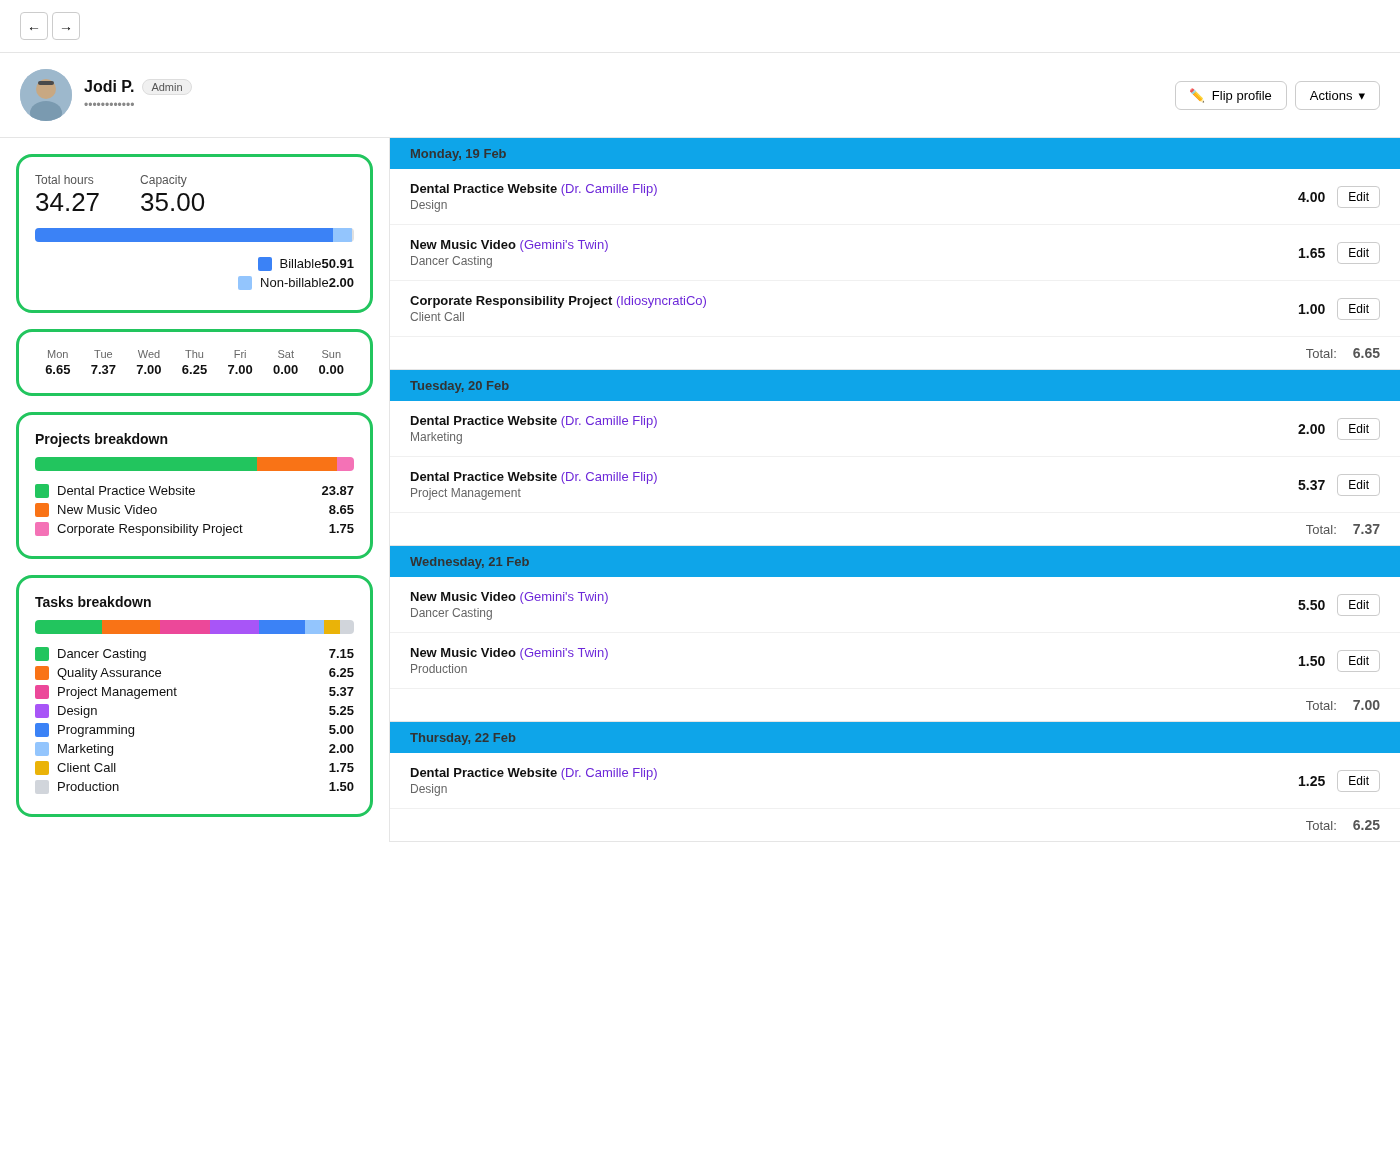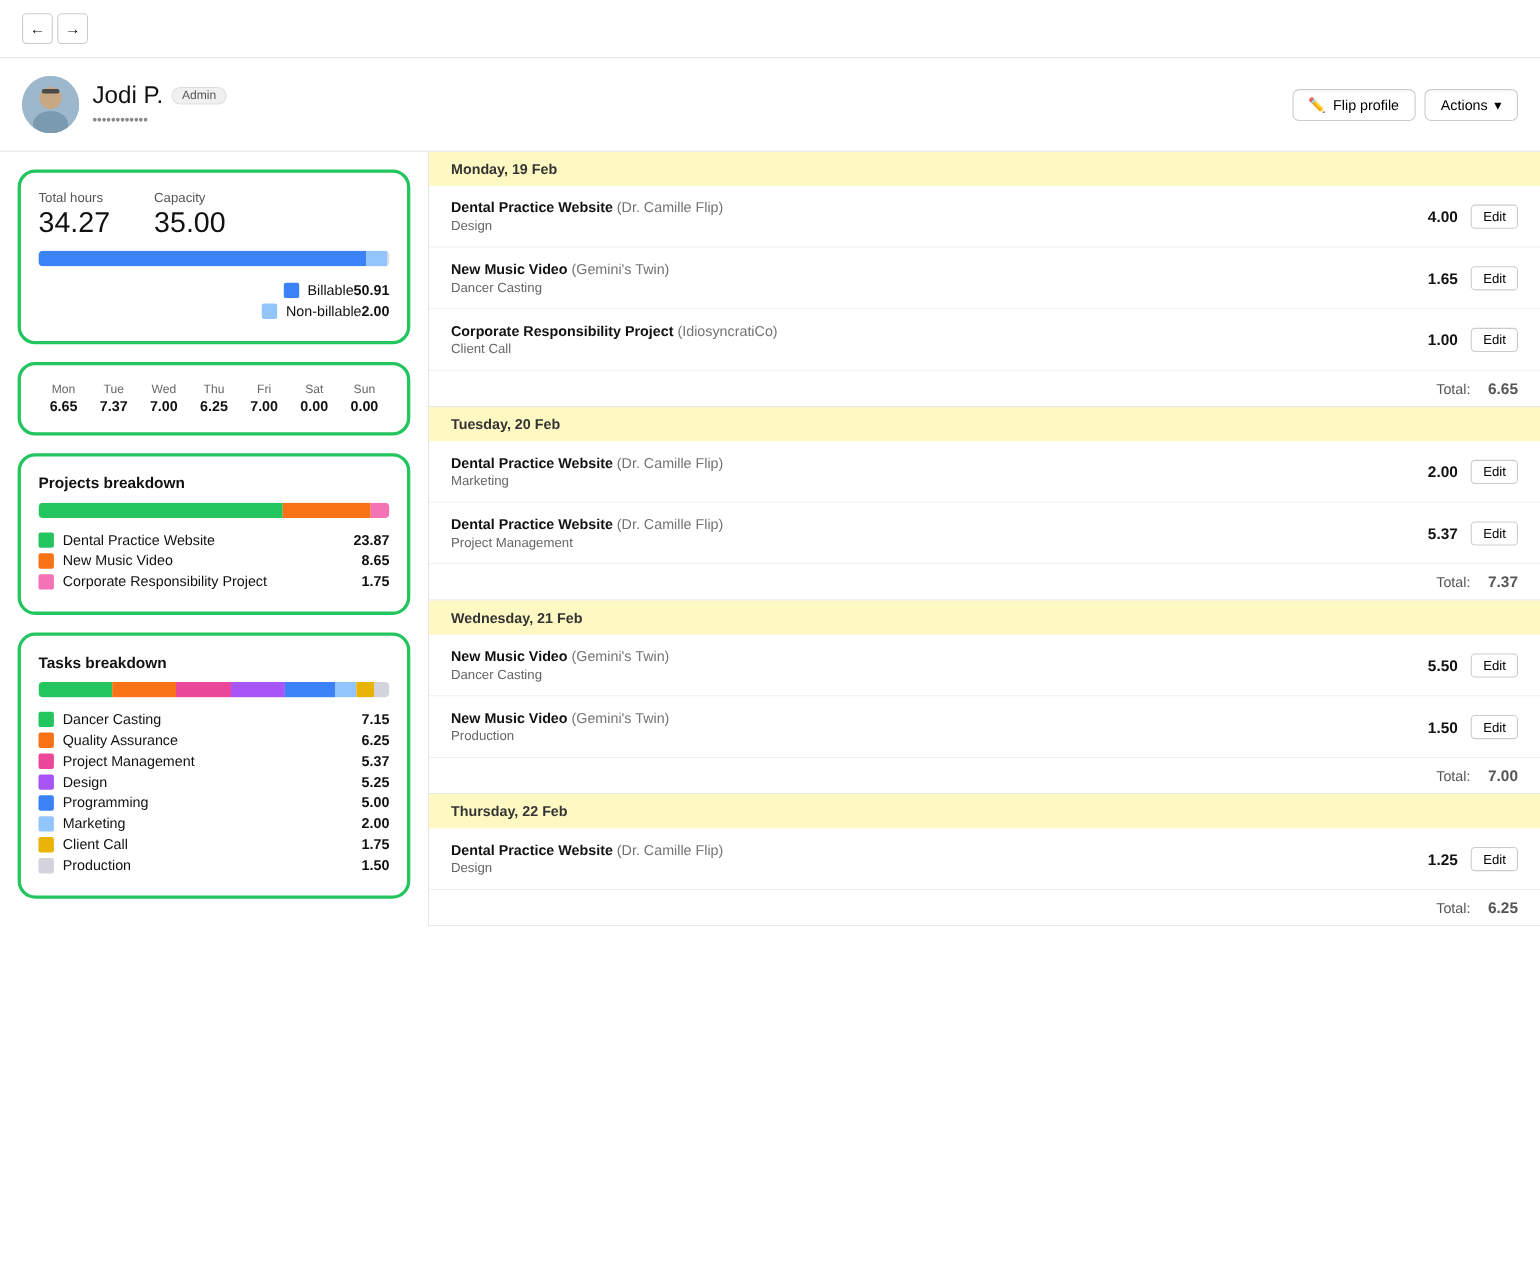--- a/index.html
+++ b/index.html
@@ -18,21 +18,21 @@
     .user-bar {
       display: flex; align-items: center; padding: 16px 20px; border-bottom: 1px solid #e5e5e5;
       justify-content: space-between;
     }
     .user-info { display: flex; align-items: center; gap: 12px; }
     .avatar {
       width: 52px; height: 52px; border-radius: 50%; background: #b0c4d8;
       display: flex; align-items: center; justify-content: center; overflow: hidden;
     }
     .avatar svg { width: 52px; height: 52px; }
-    .user-name { font-size: 22px; font-weight: 400; }
+    .user-name { font-size: 16px; font-weight: 700; }
     .user-sub { font-size: 12px; color: #888; margin-top: 2px; }
     .admin-badge {
       display: inline-block; background: #f0f0f0; border: 1px solid #ddd;
       border-radius: 10px; padding: 1px 8px; font-size: 11px; color: #555; margin-left: 8px;
     }
     .user-actions { display: flex; gap: 8px; }
     .btn-outline {
       border: 1px solid #ccc; background: #fff; border-radius: 6px; padding: 6px 14px;
       cursor: pointer; font-size: 13px; display: flex; align-items: center; gap: 6px;
     }
@@ -67,29 +67,29 @@
     .project-bar { height: 14px; border-radius: 4px; display: flex; margin-bottom: 12px; overflow: hidden; }
 
     .project-legend-row { display: flex; align-items: center; justify-content: space-between; margin-bottom: 4px; }
     .project-dot { width: 14px; height: 14px; border-radius: 2px; margin-right: 8px; flex-shrink: 0; }
 
     .tasks-bar { height: 14px; border-radius: 4px; display: flex; margin-bottom: 12px; overflow: hidden; }
 
     .right-panel { flex: 1; overflow-y: auto; padding: 0; }
 
     .day-section { margin-bottom: 0; }
-    .day-header { background: #fef9c3; padding: 8px 20px; font-size: 13px; font-weight: 600; color: #333; }
+    .day-header { background: #0ea5e9; padding: 8px 20px; font-size: 13px; font-weight: 600; color: #333; }
 
     .entry-row {
       display: flex; align-items: center; justify-content: space-between;
       padding: 12px 20px; border-bottom: 1px solid #f0f0f0;
     }
     .entry-info { flex: 1; }
     .entry-project { font-size: 13px; font-weight: 700; }
-    .entry-client { font-weight: 400; color: #737373; font-size: 13px; }
+    .entry-client { font-weight: 400; color: #6d28d9; font-size: 13px; }
     .entry-task { font-size: 12px; color: #666; margin-top: 2px; }
     .entry-right { display: flex; align-items: center; gap: 12px; }
     .entry-hours { font-size: 14px; font-weight: 700; min-width: 40px; text-align: right; }
     .edit-btn {
       border: 1px solid #ccc; background: #fff; border-radius: 4px;
       padding: 3px 10px; cursor: pointer; font-size: 12px;
     }
 
     .day-total-row {
       display: flex; justify-content: flex-end; align-items: center;

